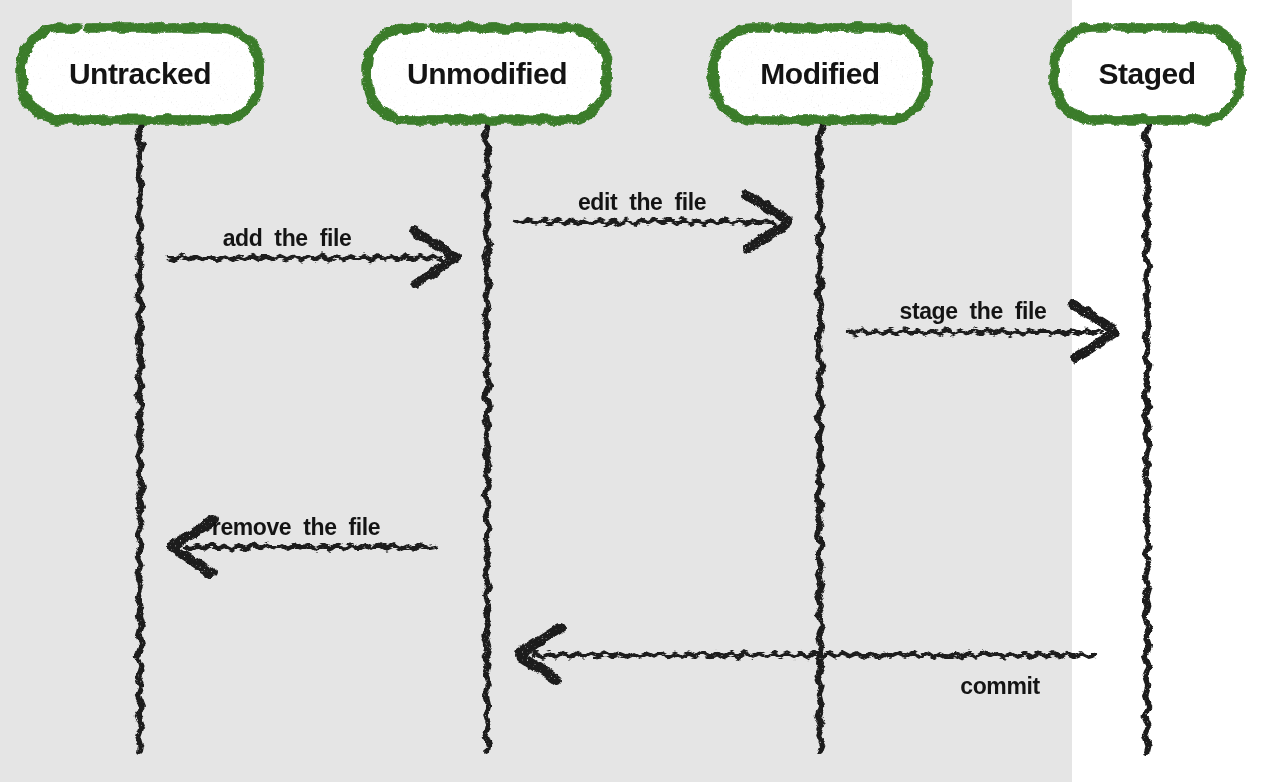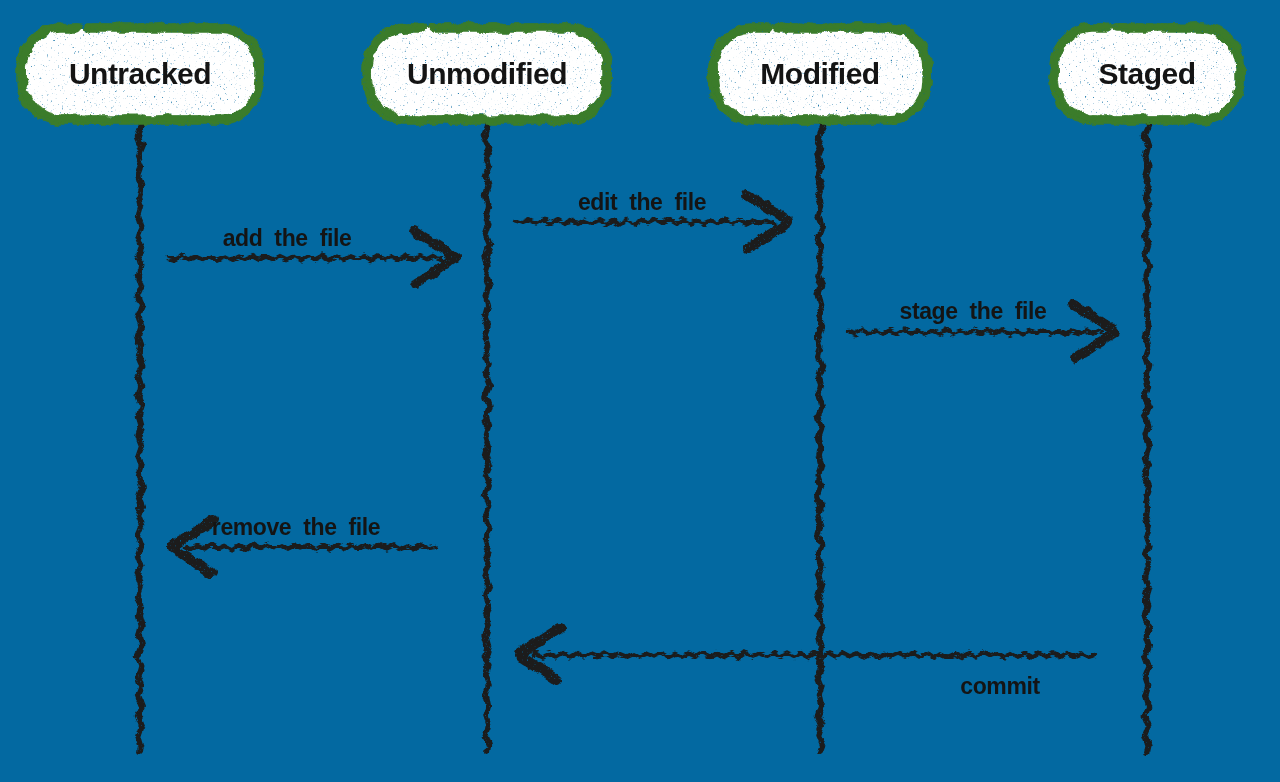--- a/index.html
+++ b/index.html
@@ -5,23 +5,23 @@
   html, body {
     margin: 0;
     padding: 0;
     background: #ffffff;
     width: 1280px;
     height: 782px;
     overflow: hidden;
   }
   #stage {
     position: relative;
-    width: 1280px;
+    width: 1072px;
     height: 782px;
-    background: #0369a1;
+    background: #e5e5e5;
   }
   svg { display: block; }
   .participant-label {
     font-family: "Liberation Sans", sans-serif;
     font-weight: 700;
     font-size: 30px;
     letter-spacing: -0.5px;
     fill: #141414;
   }
   .message-label {

